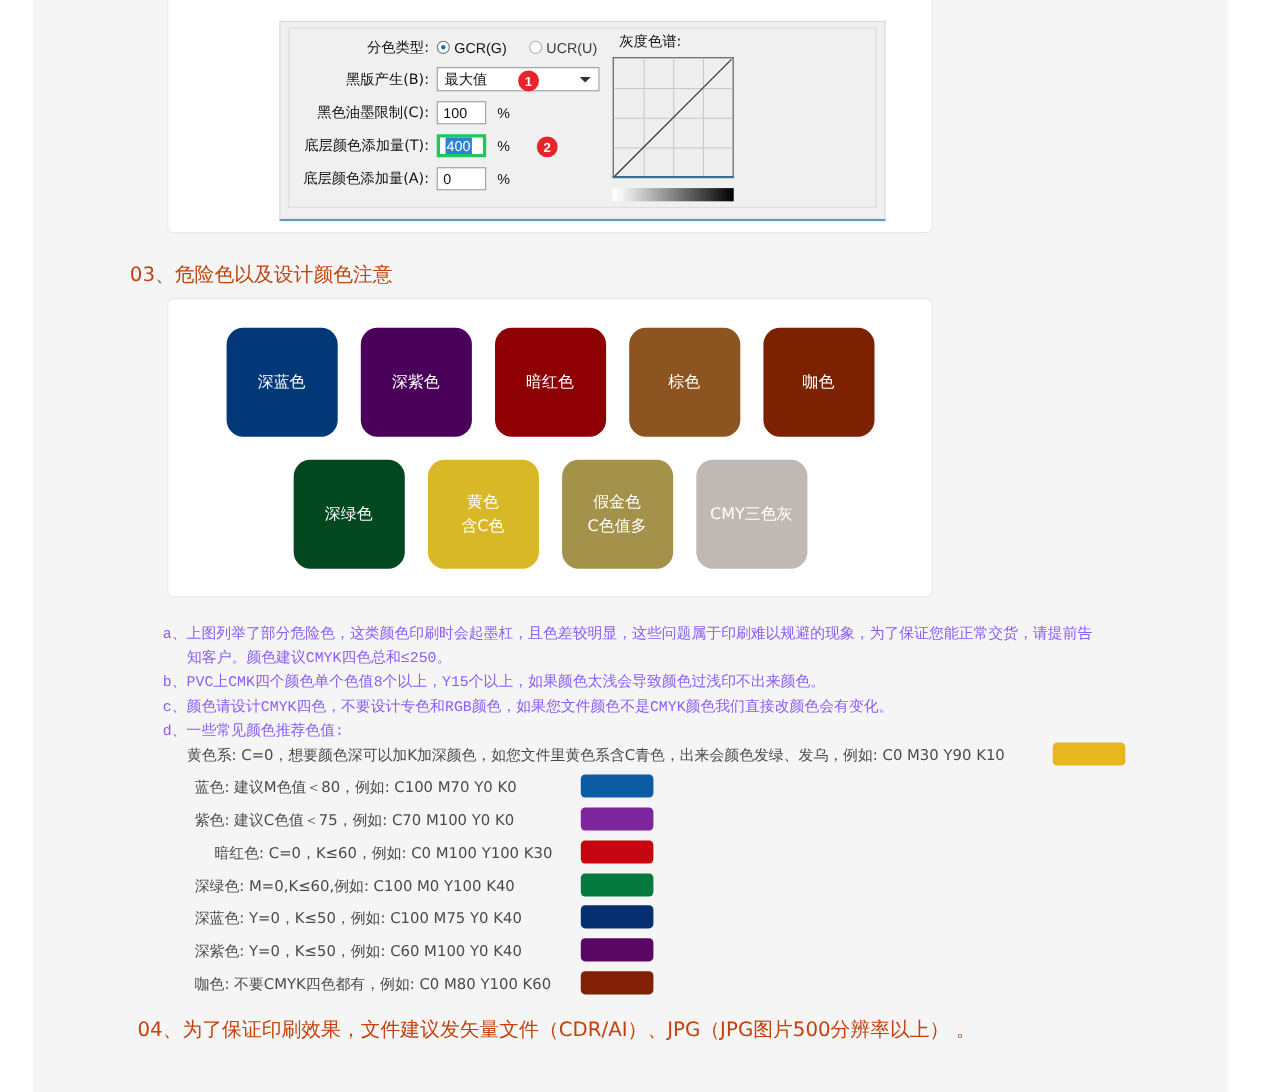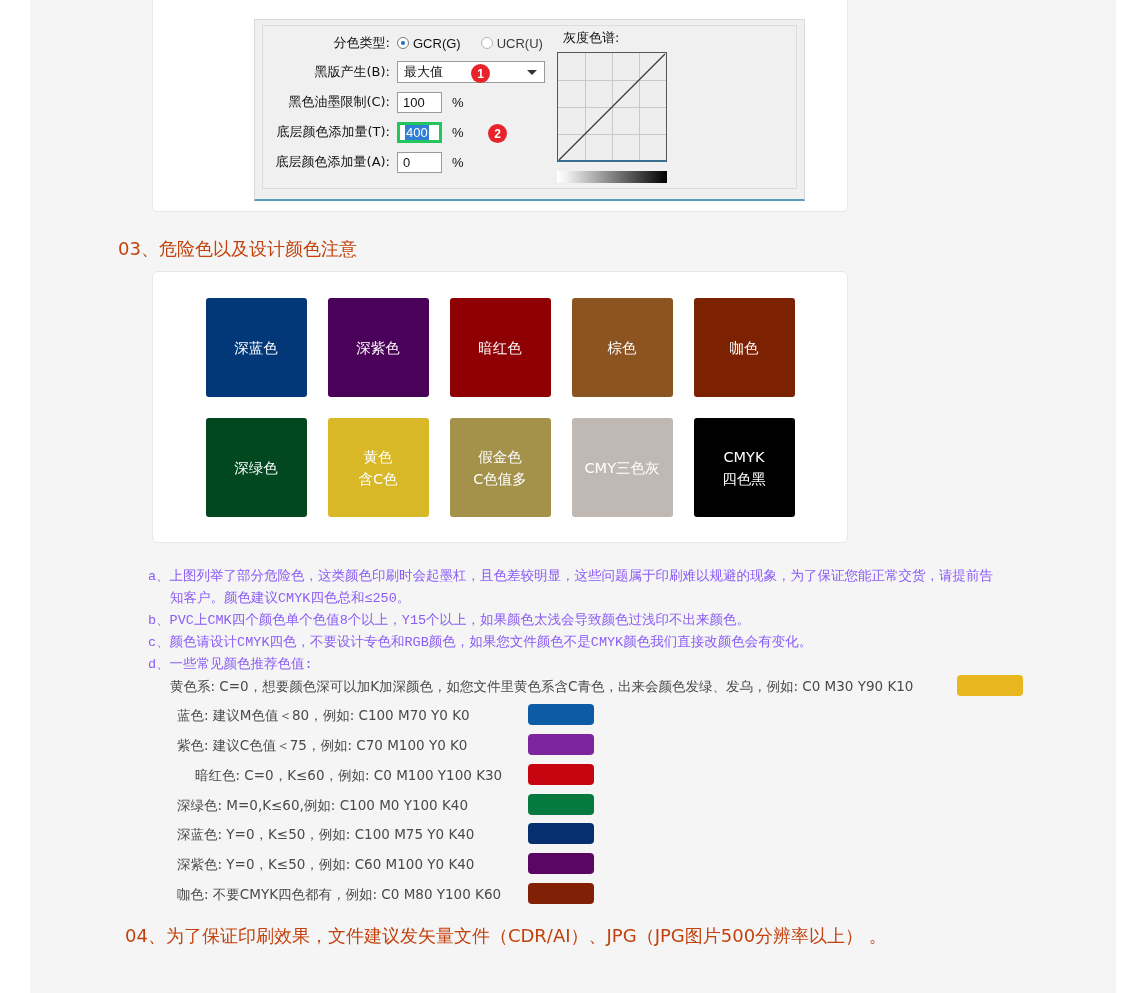--- a/index.html
+++ b/index.html
@@ -148,21 +148,21 @@
     position: absolute;
     left: 0; right: 0;
     display: flex;
     justify-content: center;
     gap: 21px;
   }
   #swatch-row-1 { top: 26px; }
   #swatch-row-2 { top: 146px; }
   .swatch {
     width: 101px; height: 99px;
-    border-radius: 3px;
+    border-radius: 15px;
     display: flex; flex-direction: column;
     align-items: center; justify-content: center;
     color: #ffffff;
     font-size: 14.5px;
     line-height: 22px;
     font-family: "DejaVu Sans", "Liberation Sans", sans-serif;
     text-align: center;
   }
 
   
@@ -292,24 +292,20 @@
             <div>黄色</div>
             <div>含C色</div>
           </div>
           <div class="swatch" style="background: rgb(164, 146, 75); color: rgb(255, 255, 255);">
             <div>假金色</div>
             <div>C色值多</div>
           </div>
           <div class="swatch" style="background: rgb(192, 184, 179); color: rgb(255, 255, 255);">
             <div>CMY三色灰</div>
           </div>
-          <div class="swatch" style="background: rgb(0, 0, 0); color: rgb(255, 255, 255);">
-            <div>CMYK</div>
-            <div>四色黑</div>
-          </div>
         </div>
     </div>
 
     <div id="notes-container">
         <div class="note" style="left: 118px; top: 567px;"><span>a、</span><span>上图列举了部分危险色，这类颜色印刷时会起墨杠，且色差较明显，这些问题属于印刷难以规避的现象，为了保证您能正常交货，请提前告</span></div>
         <div class="note" style="left: 140px; top: 589px;"><span></span><span>知客户。颜色建议CMYK四色总和≤250。</span></div>
         <div class="note" style="left: 118px; top: 611px;"><span>b、</span><span>PVC上CMK四个颜色单个色值8个以上，Y15个以上，如果颜色太浅会导致颜色过浅印不出来颜色。</span></div>
         <div class="note" style="left: 118px; top: 633px;"><span>c、</span><span>颜色请设计CMYK四色，不要设计专色和RGB颜色，如果您文件颜色不是CMYK颜色我们直接改颜色会有变化。</span></div>
         <div class="note" style="left: 118px; top: 655px;"><span>d、</span><span>一些常见颜色推荐色值:</span></div>
       </div>

